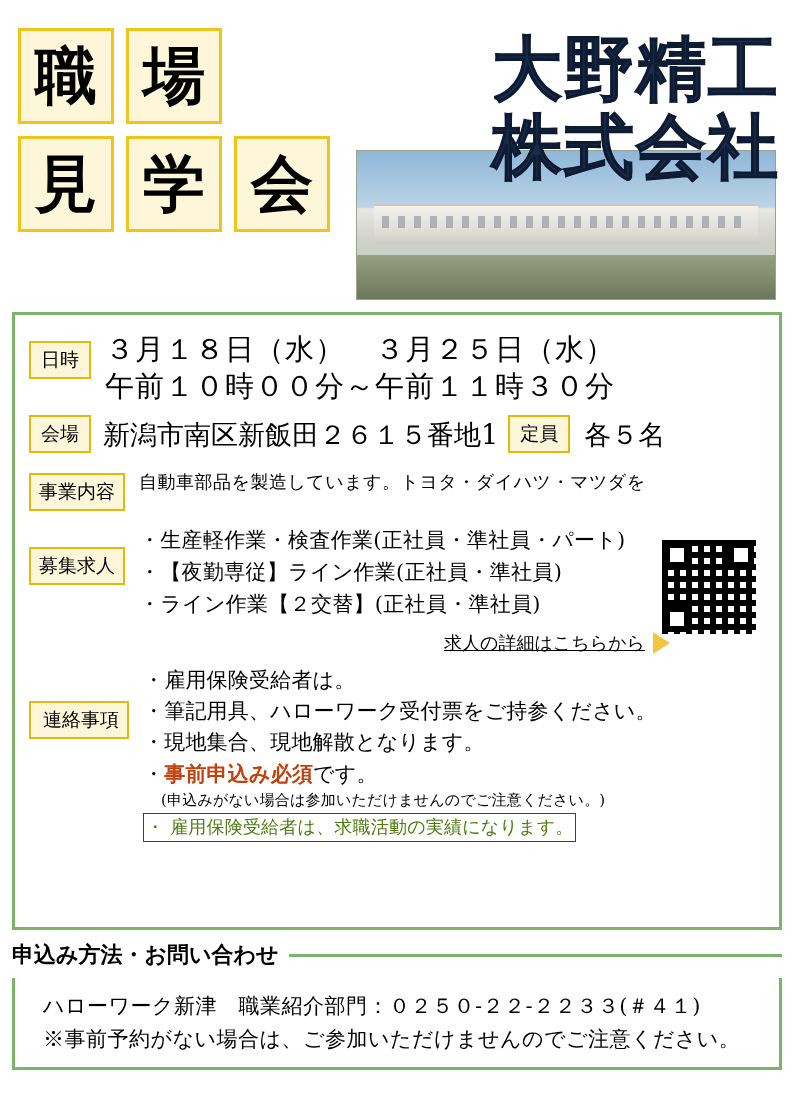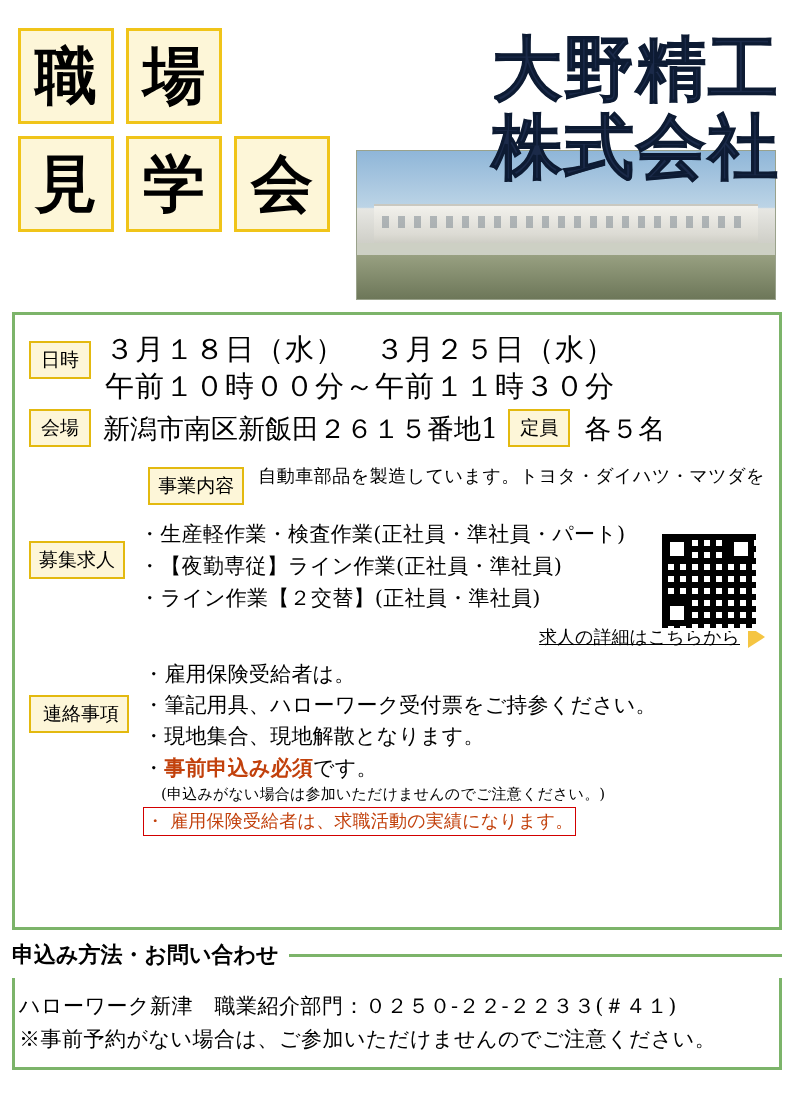--- a/index.html
+++ b/index.html
@@ -147,38 +147,38 @@
     font-family: "DejaVu Serif", "Liberation Serif", serif;
     color: #000;
   }
 
   .datetime-block {
     margin-left: 14px;
     font-size: 29px;
     line-height: 1.28;
     letter-spacing: 1px;
   }
-  .row-datetime { margin-bottom: 4px; }
+  .row-datetime { margin-bottom: 10px; }
   .row-datetime .tag { margin-top: 10px; }
 
   .row-venue { align-items: flex-end; margin-bottom: 14px; }
   .venue-text {
     margin-left: 12px;
     font-size: 27px;
     letter-spacing: 0px;
     white-space: nowrap;
   }
   .capacity-tag { margin-left: 10px; }
   .capacity-val {
     margin-left: 14px;
     font-size: 27px;
     white-space: nowrap;
   }
 
-  .row-business { align-items: flex-start; margin-bottom: 14px; justify-content: flex-end; }
+  .row-business { align-items: flex-start; margin-bottom: 14px; }
   .row-business .tag { margin-top: 6px; }
   .business-text {
     margin-left: 14px;
     font-size: 18px;
     line-height: 1.65;
     letter-spacing: 0.5px;
   }
 
   .row-jobs { align-items: flex-start; margin-bottom: 2px; position: relative; }
   .row-jobs .tag { margin-top: 22px; }
@@ -186,21 +186,21 @@
     margin-left: 14px;
     font-size: 21px;
     line-height: 1.52;
     letter-spacing: 0.3px;
   }
   .qr-link {
     margin-top: 10px;
     margin-left: 14px;
     display: flex;
     align-items: center;
-    justify-content: flex-end;
+    justify-content: center;
     padding-left: 210px;
     font-size: 18px;
   }
   .qr-link .link-text {
     text-decoration: underline;
     font-family: "DejaVu Serif", "Liberation Serif", serif;
   }
   .play-tri {
     width: 0; height: 0;
     border-left: 17px solid #f5c542;
@@ -253,21 +253,21 @@
     color: #c2410c;
     font-weight: bold;
   }
   .notes-list .small-note {
     font-size: 15px;
     display: block;
     padding-left: 18px;
     line-height: 1.4;
   }
   .notes-list .red-line {
-    color: #c2410c;
+    color: #4d7c0f;
     font-size: 18px;
     border: 1px solid #d20000;
     display: inline-block;
     padding: 0 2px;
     margin-top: 2px;
   }
 
   
   .footer {
     position: absolute;
@@ -290,21 +290,21 @@
   .footer-rule {
     flex: 1 1 auto;
     height: 3px;
     background: #7cb46a;
   }
   .footer-box {
     margin-top: 8px;
     border: 3px solid #7cb46a;
     border-top: none;
     box-sizing: border-box;
-    padding: 12px 4px;
+    padding: 12px 28px;
     height: 92px;
   }
   .footer-line {
     font-family: "DejaVu Serif", "Liberation Serif", serif;
     font-size: 21px;
     line-height: 1.55;
     letter-spacing: 0.5px;
   }
   .footer-box::before {
     content: "";

